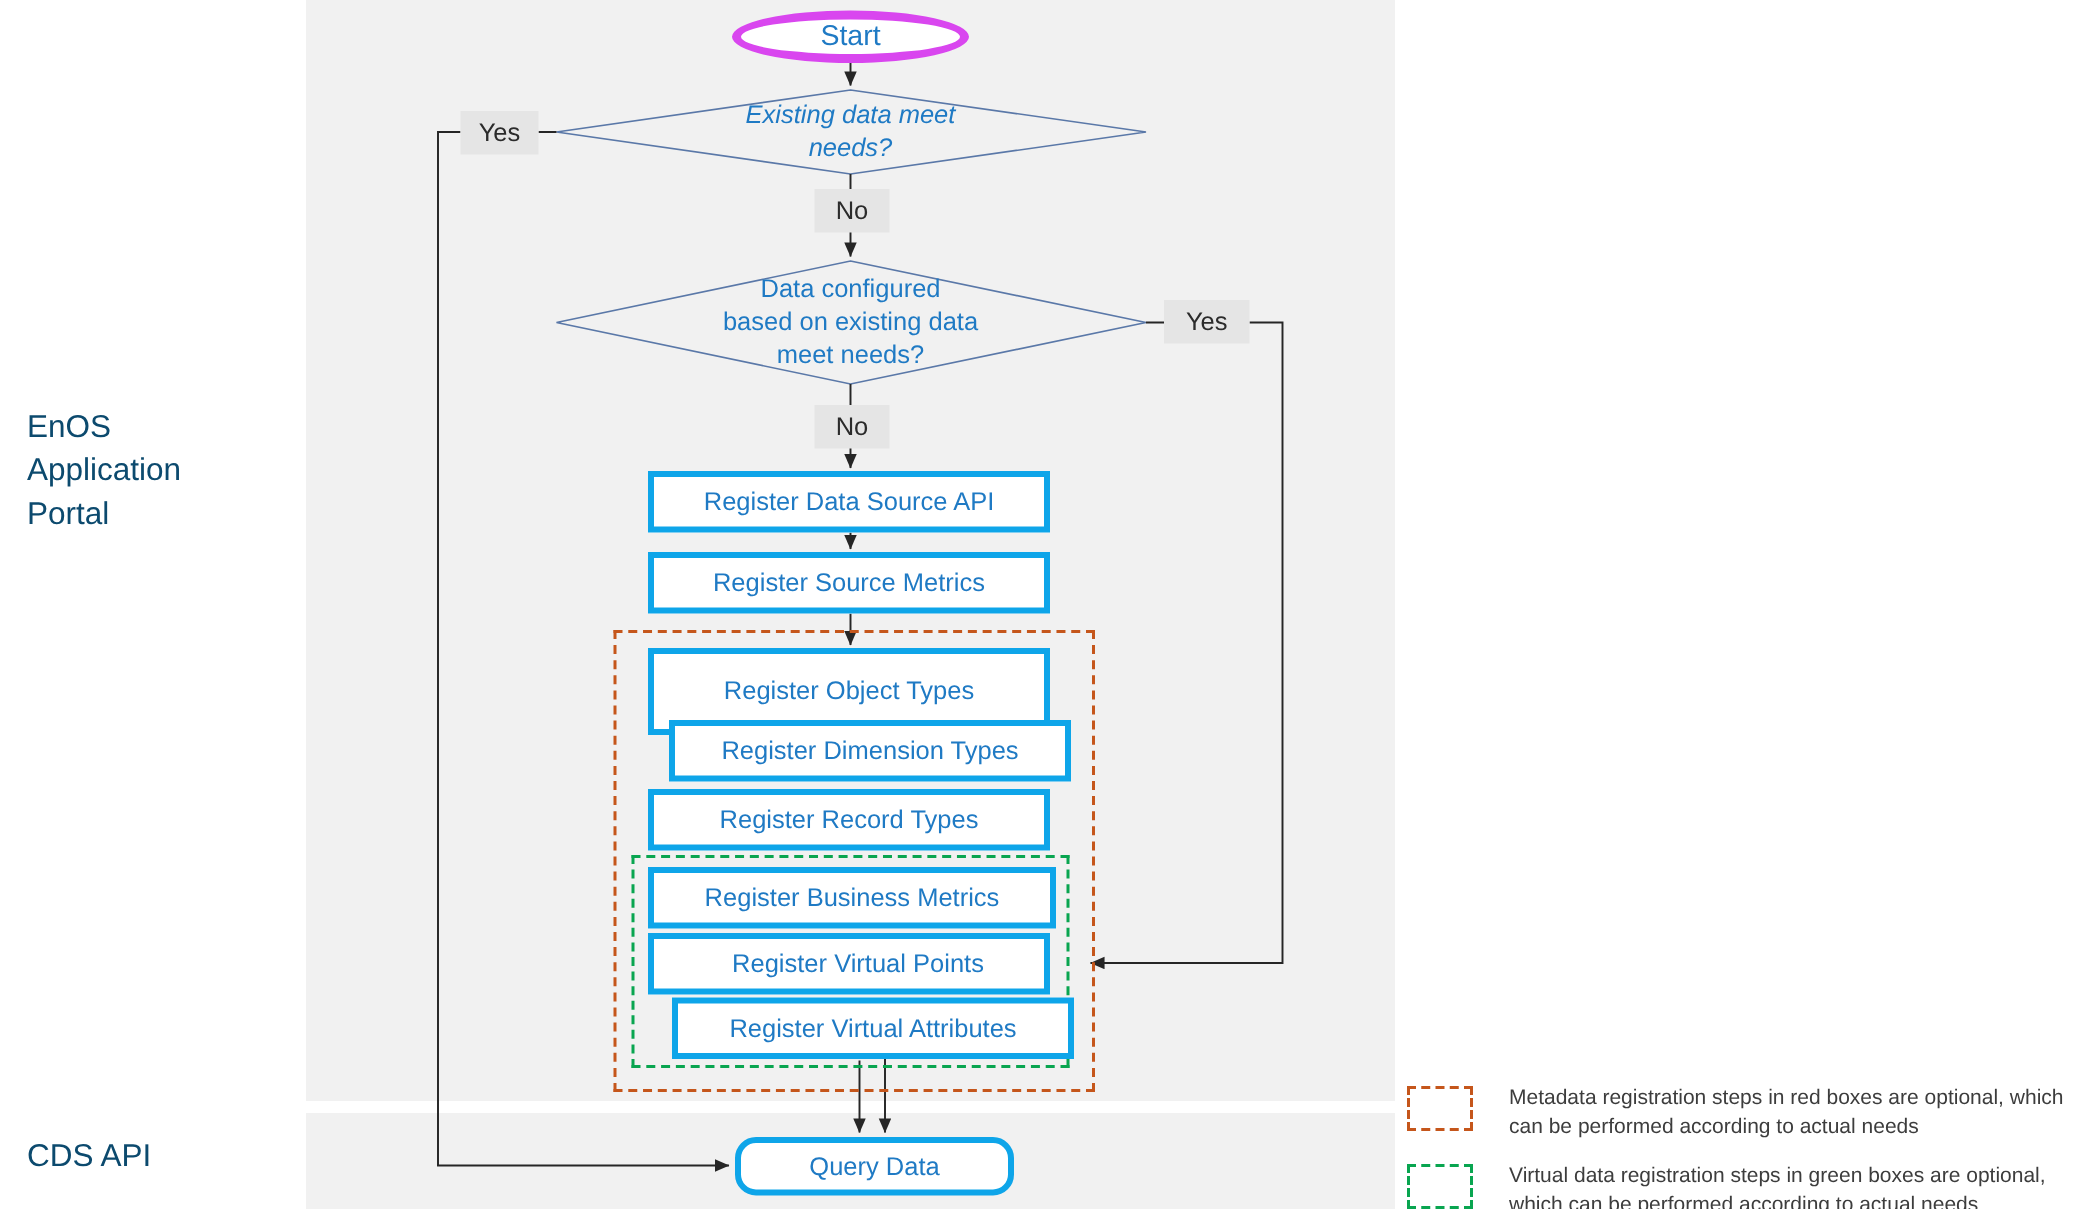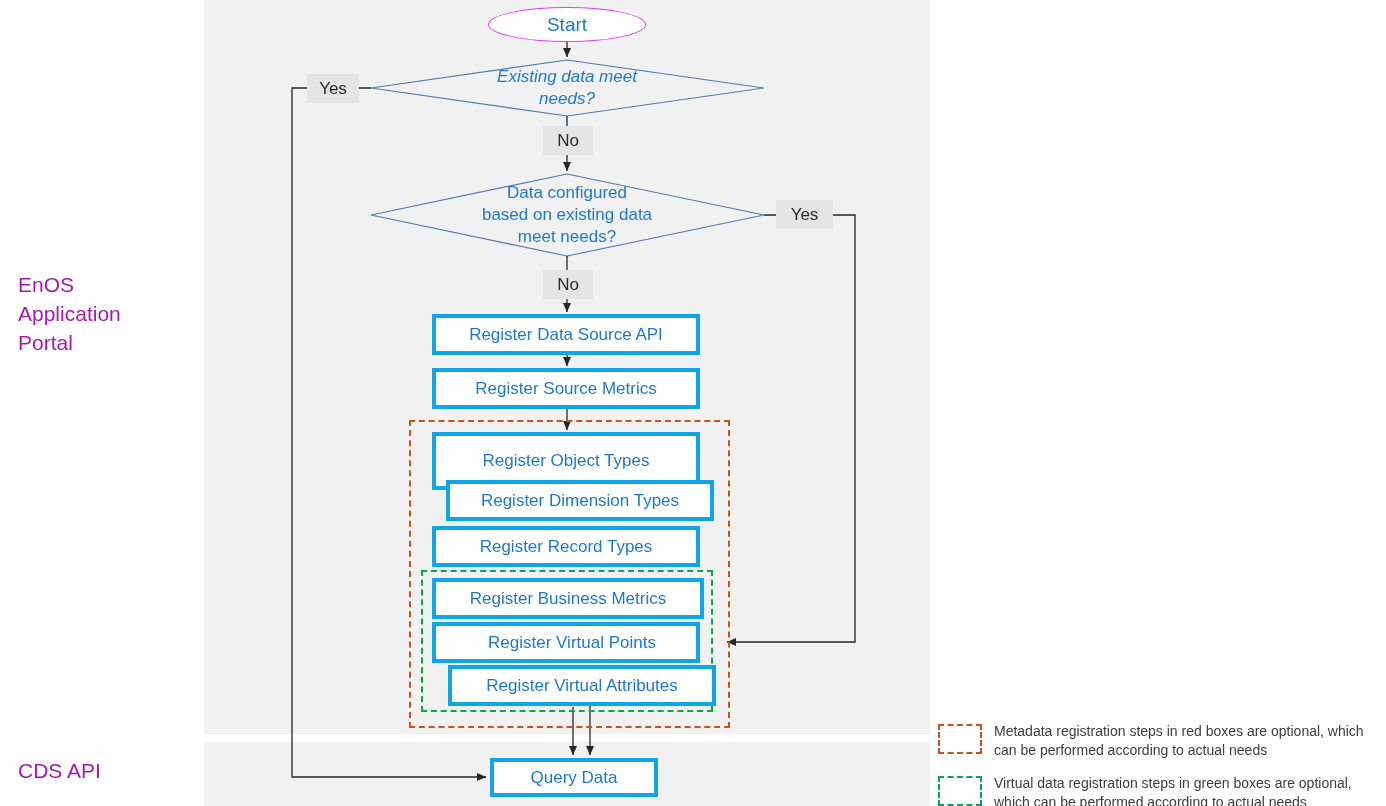--- a/index.html
+++ b/index.html
@@ -28,21 +28,21 @@
     background: #f1f1f1;
     left: 204px;
     width: 726px;
   }
   #lane-portal { top: 0px;   height: 734px; }
   #lane-cds    { top: 742px; height: 64px;  }
 
   
   .lane-title {
     position: absolute;
-    color: #a21caf;
+    color: #0c4a6e;
     font-size: 21px;
     line-height: 29px;
     font-family: "Liberation Sans", sans-serif;
     white-space: pre-line;
   }
   #lane-title-portal { left: 18px; top: 270px; }
   #lane-title-cds    { left: 18px; top: 756px; }
 
   
   #wires {
@@ -59,21 +59,21 @@
     box-sizing: border-box;
     display: flex;
     align-items: center;
     justify-content: center;
     text-align: center;
     color: #1f7ac4;
     font-family: "Liberation Sans", sans-serif;
   }
 
   .terminator {
-    border: 1px solid #d946ef;
+    border: 6px solid #d946ef;
     border-radius: 50%;
     background: #ffffff;
     font-size: 19px;
   }
 
   .process {
     border: 4px solid #0ea5e9;
     background: #ffffff;
     font-size: 17px;
   }
@@ -115,20 +115,21 @@
   #legend {
     position: absolute;
     left: 938px;
     top: 722px;
     width: 440px;
   }
   .legend-row {
     display: flex;
     align-items: flex-start;
     margin-bottom: 14px;
+    gap: 12px;
   }
   .legend-swatch {
     width: 44px;
     height: 30px;
     box-sizing: border-box;
     flex: 0 0 44px;
     margin-right: 12px;
     margin-top: 2px;
   }
   .legend-swatch.red   { border: 2px dashed #c5561b; }
@@ -218,21 +219,21 @@
   <div class="node process" style="left:432px; top:578px; width:272px; height:41px;">
     <span>Register Business Metrics</span>
   </div>
   <div class="node process" style="left:432px; top:622px; width:268px; height:41px;padding-left:12px;">
     <span>Register Virtual Points</span>
   </div>
   <div class="node process" style="left:448px; top:665px; width:268px; height:41px;">
     <span>Register Virtual Attributes</span>
   </div>
 
-  <div class="node process" style="left:490px; top:758px; width:168px; height:39px;">
+  <div class="node process" style="left:490px; top:758px; width:186px; height:39px;border-radius:14px;">
     <span>Query Data</span>
   </div>
 
   <div id="legend">
     <div class="legend-row">
       <div class="legend-swatch red"></div>
       <div class="legend-text">Metadata registration steps in red boxes are optional, which can be performed according to actual needs</div>
     </div>
     <div class="legend-row">
       <div class="legend-swatch green"></div>

